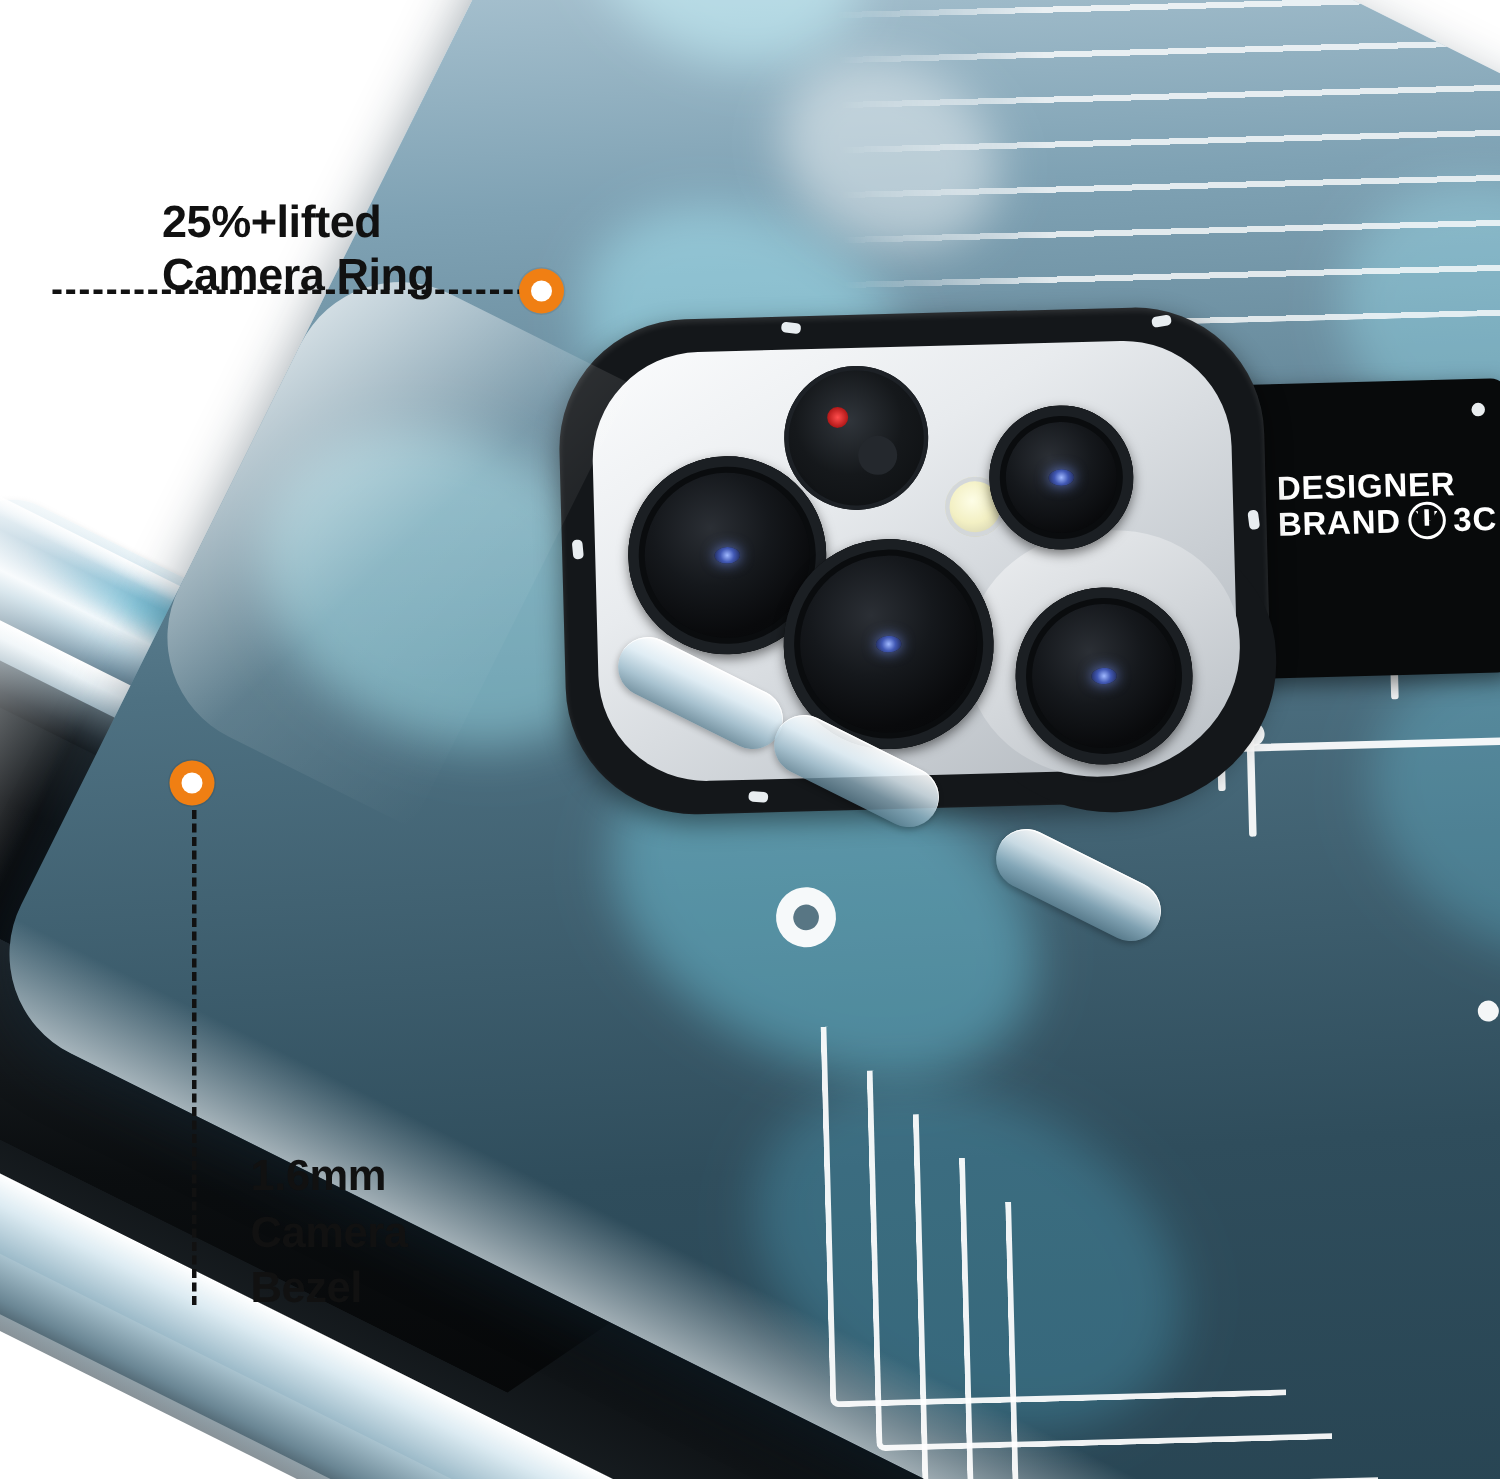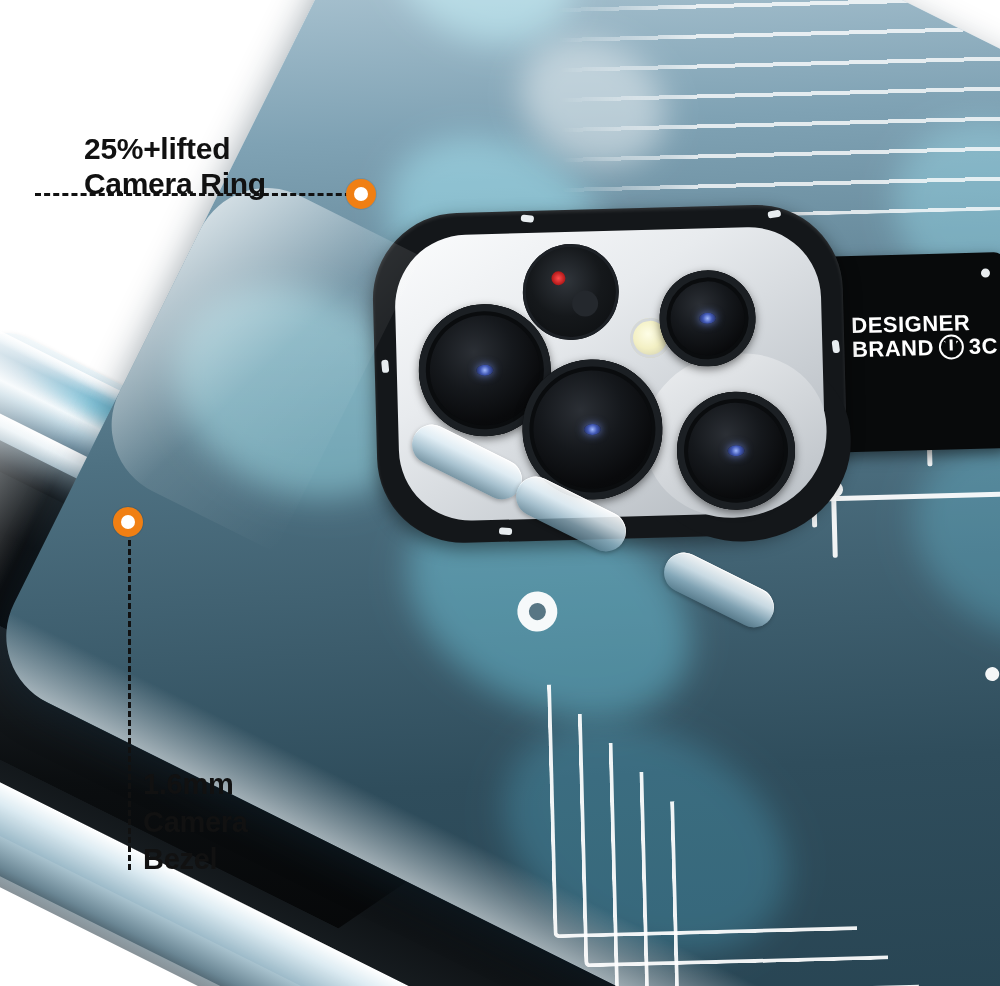--- a/index.html
+++ b/index.html
@@ -369,20 +369,21 @@
   }
 
   
   .callout-text {
     position: absolute;
     color: #111111;
     font-weight: 700;
     letter-spacing: -.3px;
     white-space: pre-line;
     z-index: 40;
+    margin-left: 24px;
   }
   #callout-camera-text {
     left: 84px; top: 131px;
     font-size: 30px;
     line-height: 1.18;
   }
   #callout-bezel-text {
     left: 143px; top: 766px;
     font-size: 29px;
     line-height: 1.3;

